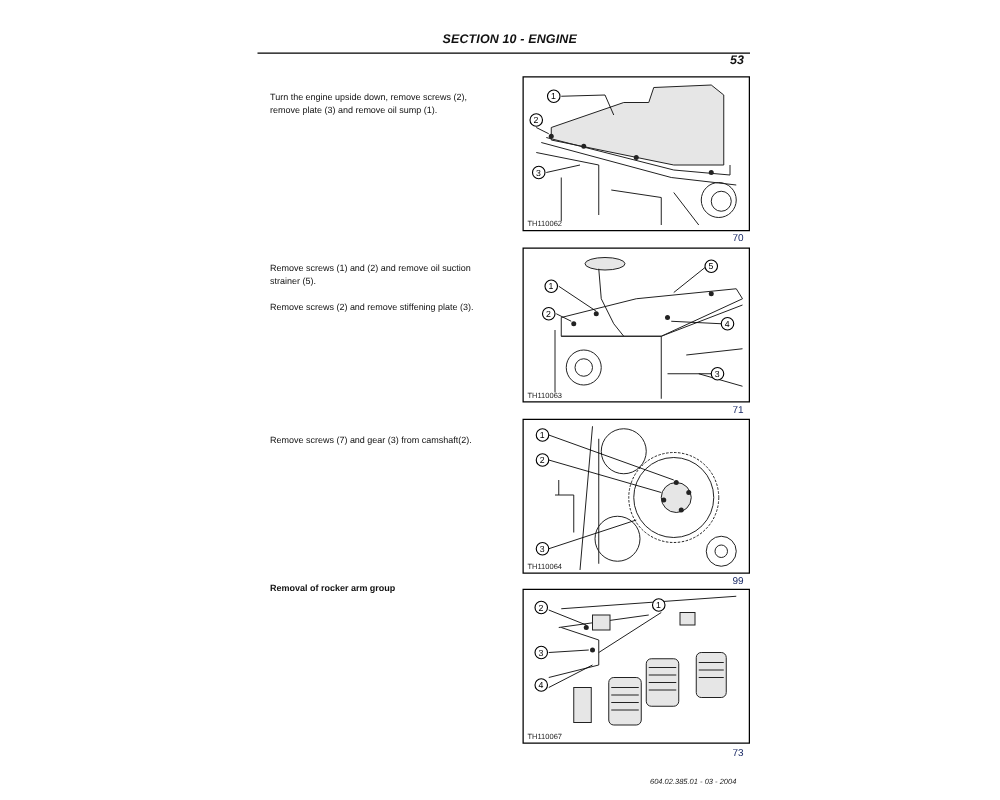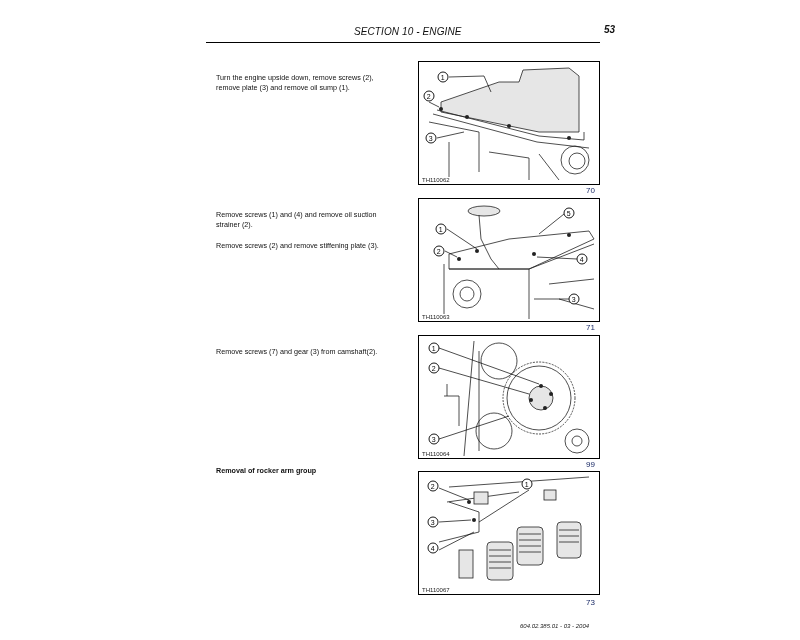--- a/index.html
+++ b/index.html
@@ -1,19 +1,19 @@
 <!DOCTYPE html>
 <html><head>
 <meta charset="utf-8">
 <style>
   html, body { margin:0; padding:0; }
   body { width:800px; height:640px; background:#ffffff; position:relative; overflow:hidden;
          font-family:"Liberation Sans", sans-serif; color:#111; }
-  .header-title { position:absolute; left:354px; top:26px; font-size:10px; font-style:italic; font-weight:normal; letter-spacing:0.1px; }
-  .header-page { position:absolute; left:584px; top:24px; font-size:10px; font-style:italic; font-weight:bold;margin-left:20px; }
+  .header-title { position:absolute; left:354px; top:26px; font-size:10px; font-style:italic; font-weight:bold; letter-spacing:0.1px; }
+  .header-page { position:absolute; left:584px; top:43px; font-size:10px; font-style:italic; font-weight:bold; }
   .header-rule { position:absolute; left:206px; top:42px; width:394px; height:1px; background:#000; }
   .para { position:absolute; left:216px; width:182px; font-size:7.2px; line-height:9.5px; color:#111; }
   .para p { margin:12px 0 2px 0; }
   .para .heading { font-weight:bold; margin-bottom:2px; }
   .para.justify p { text-align:justify; }
   .figure { position:absolute; left:418px; width:180px; height:122px; border:1px solid #000; background:#fff; overflow:hidden; }
   .figure svg { position:absolute; left:0; top:0; }
   .fig-code { position:absolute; left:2px; bottom:1px; font-size:6px; color:#222; background:#fff; padding:0 1px; }
   .fig-num { position:absolute; left:586px; font-size:8px; color:#1a2a66; }
   .footer { position:absolute; left:520px; top:623px; font-size:6px; font-style:italic; color:#222; }
@@ -55,21 +55,21 @@
     <circle class="callout" cx="10" cy="34" r="5"></circle>
       <text class="callout-text" x="7.8" y="36.5">2</text>
     <circle class="callout" cx="12" cy="76" r="5"></circle>
       <text class="callout-text" x="9.8" y="78.5">3</text>
   </svg>
   <div class="fig-code">TH110062</div>
 </div>
 <div class="fig-num" style="top:186px;">70</div>
 
 <div class="para" style="top:198px;">
-  <p>Remove screws (1) and (4) and remove oil suction strainer (2).</p>
+  <p>Remove screws (1) and (2) and remove oil suction strainer (5).</p>
   <p>Remove screws (2) and remove stiffening plate (3).</p>
 </div>
 <div class="figure" style="top:198px;">
   <svg width="180" height="122">
     <ellipse class="fill-g" cx="65" cy="12" rx="16" ry="5"></ellipse>
     <path class="draw" d="M60 16 L62 40 L72 60 L80 70"></path>
     <path class="draw" d="M30 55 L90 40 L170 32 L175 40 L110 70 L30 70 Z"></path>
     <path class="draw" d="M25 65 L25 120 M30 70 L110 70 L110 120"></path>
     <path class="draw" d="M110 70 L175 45"></path>
     <circle class="draw" cx="48" cy="95" r="14"></circle>

